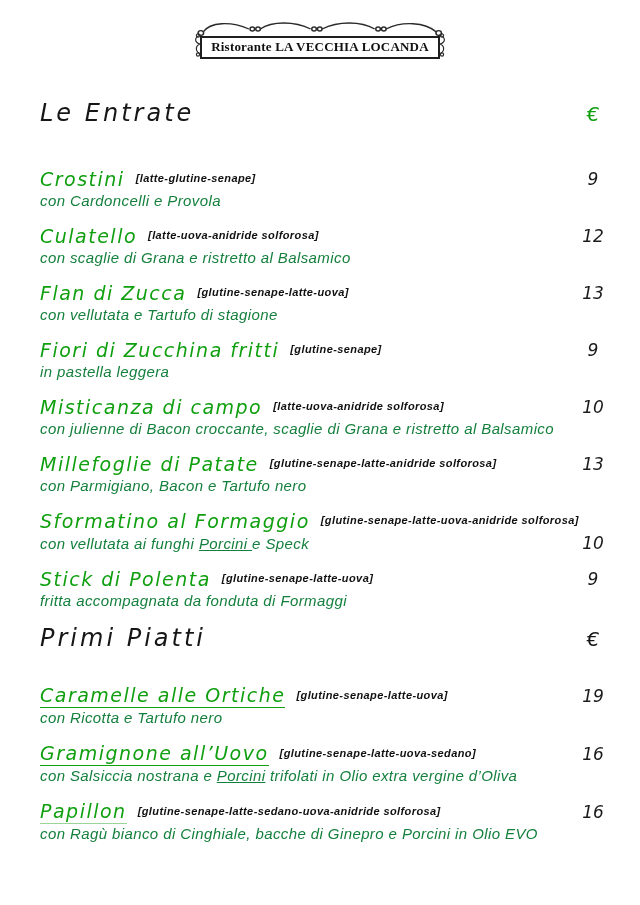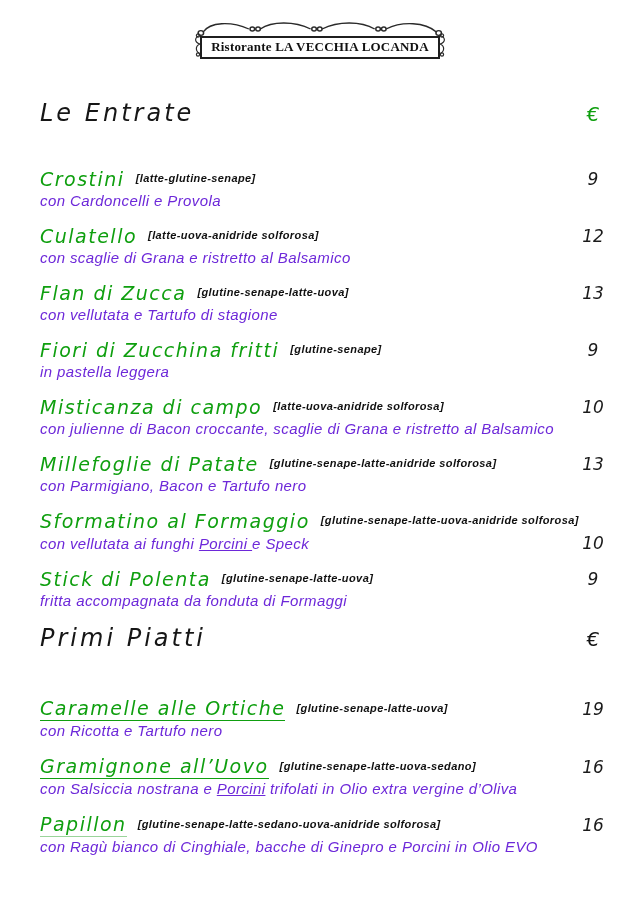--- a/index.html
+++ b/index.html
@@ -39,21 +39,21 @@
   .menu { padding:0 19px 0 40px; }
   .sec-head {
     display:flex; align-items:baseline;
     font-style:italic; font-size:24px; letter-spacing:3px;
     line-height:28px; color:#161616;
   }
   .sec-head .spacer { flex:1; }
   .sec-currency { font-size:20px; letter-spacing:0; width:56px; text-align:center; }
   .sec-currency.green { color:var(--green); }
   .sec-1 { margin-top:40px; margin-bottom:39px; }
-  .sec-2-head { margin-top:12px; margin-bottom:43px; }
+  .sec-2-head { margin-top:12px; margin-bottom:30px; }
 
   .item { margin-bottom:13px; }
   .line1 { display:flex; align-items:center; line-height:24px; white-space:nowrap; }
   .line2 { display:flex; align-items:baseline; line-height:20px; white-space:nowrap; }
   .iname {
     font-style:italic; font-size:19px; letter-spacing:1.5px;
     color:var(--green);
   }
   .iname.u-name { border-bottom:1.5px solid currentColor; }
   .iname.u-light { border-bottom-color:#9bd49b; }
@@ -66,21 +66,21 @@
   }
   .spacer { flex:1; }
   .price {
     font-style:italic; font-size:17px;
     width:56px; text-align:center; color:#1b1b1b;
     flex:0 0 56px;
   }
   .desc {
     font-family:"Liberation Sans", sans-serif;
     font-style:italic; font-size:15px; letter-spacing:0.4px;
-    color:#6d28d9; flex:1;
+    color:#15803d; flex:1;
   }
   .desc .u { text-decoration:underline; }
 </style>
 </head>
 <body>
 
 <div class="page">
 
   <div class="sign-wrap">
     <div class="sign">

